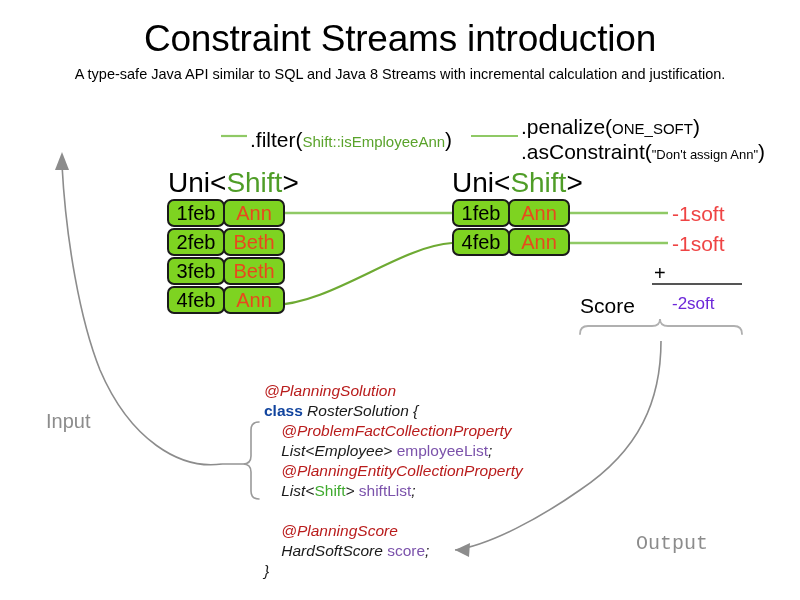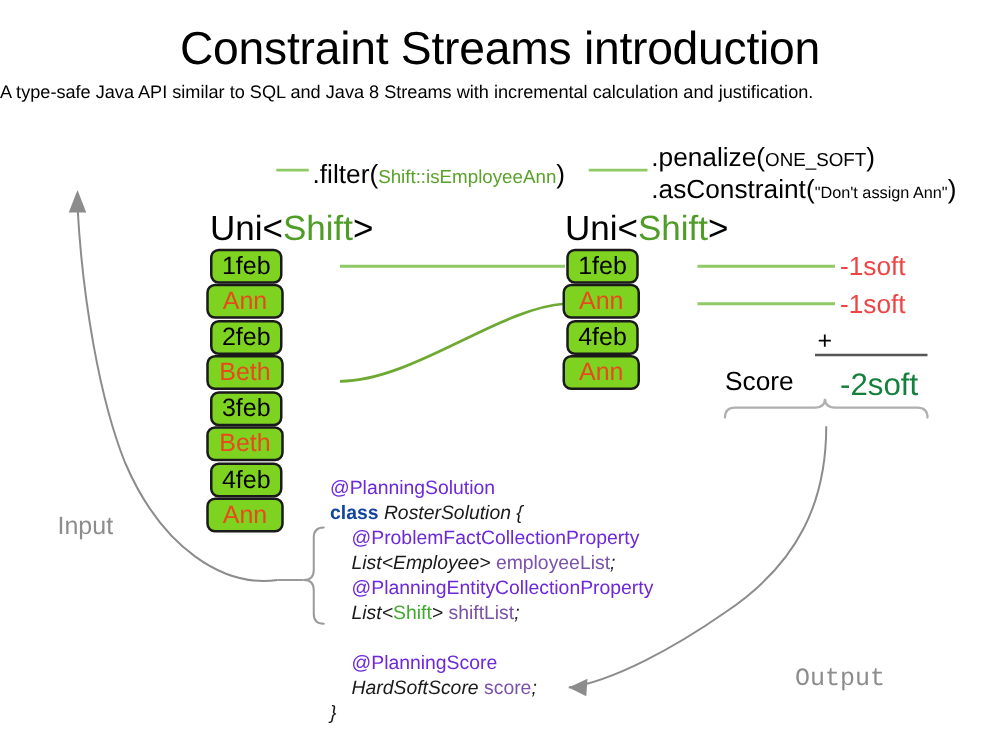--- a/index.html
+++ b/index.html
@@ -38,21 +38,21 @@
     font-size: 37px;
     letter-spacing: -0.2px;
     color: #000;
     white-space: nowrap;
   }
   .subtitle {
     position: absolute;
     left: 0;
     top: 66px;
     width: 800px;
-    text-align: left;
+    text-align: center;
     font-size: 14.5px;
     color: #000;
     white-space: nowrap;
   }
 
   
   .pipe {
     position: absolute;
     font-size: 21px;
     white-space: nowrap;
@@ -84,23 +84,22 @@
 
   
   .fact-stack {
     position: absolute;
   }
   #stack-left  { left: 167px; top: 199px; }
   #stack-right { left: 452px; top: 199px; }
 
   .fact-row {
     display: flex;
-    align-items: center;
+    align-items: flex-start;
     margin-bottom: 1px;
-    flex-direction: column;
   }
   .cell {
     background: #7ed321;
     border: 2px solid #1a1a1a;
     border-radius: 7px;
     height: 24px;
     line-height: 24px;
     font-size: 20px;
     padding: 0 3px;
     box-sizing: content-box;
@@ -139,22 +138,22 @@
     position: absolute;
     left: 580px;
     top: 294px;
     font-size: 21px;
     color: #000;
   }
   #score-total {
     position: absolute;
     left: 672px;
     top: 294px;
-    font-size: 25px;
-    color: #15803d;
+    font-size: 17px;
+    color: #6d28d9;
   }
 
   
   .io-label {
     position: absolute;
     font-size: 20px;
     color: #8c8c8c;
     white-space: nowrap;
     margin-top: 37px;
   }
@@ -168,21 +167,21 @@
     top: 381px;
     font-size: 15.5px;
     line-height: 20px;
     color: #1a1a1a;
     white-space: pre;
   }
   #code-block .ln {
     display: block;
     white-space: pre;
   }
-  .anno { color: #6d28d9; }
+  .anno { color: #b91c1c; font-style: italic; }
   .kw   { color: #11449e; font-weight: bold; }
   .fld  { color: #7b52ab; }
   .typ  { color: #1a1a1a; font-style: italic; }
   .gtyp { color: #3faa2e; }
 </style>
 </head>
 <body>
 
 <div id="canvas">
 

